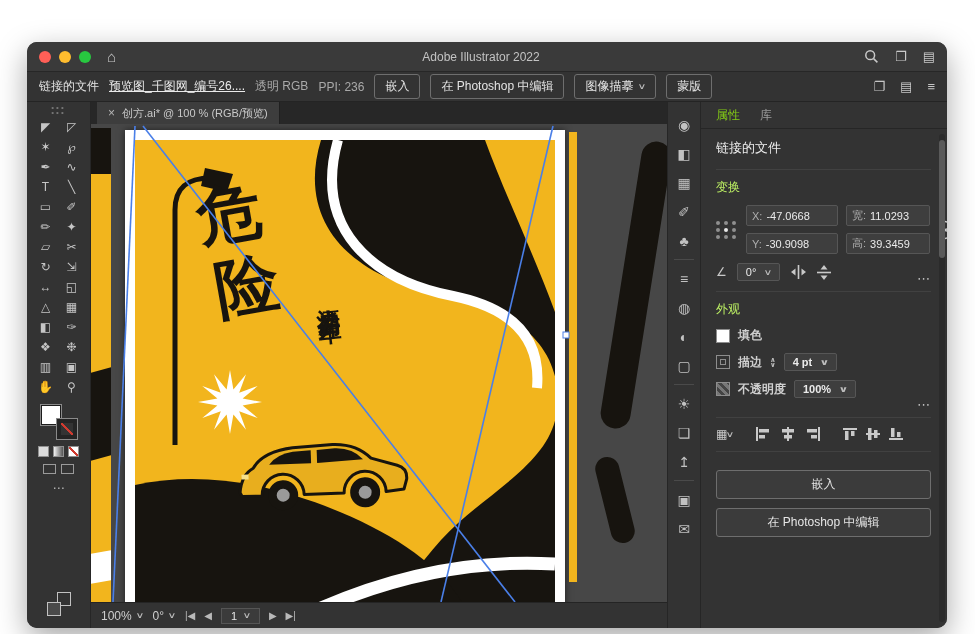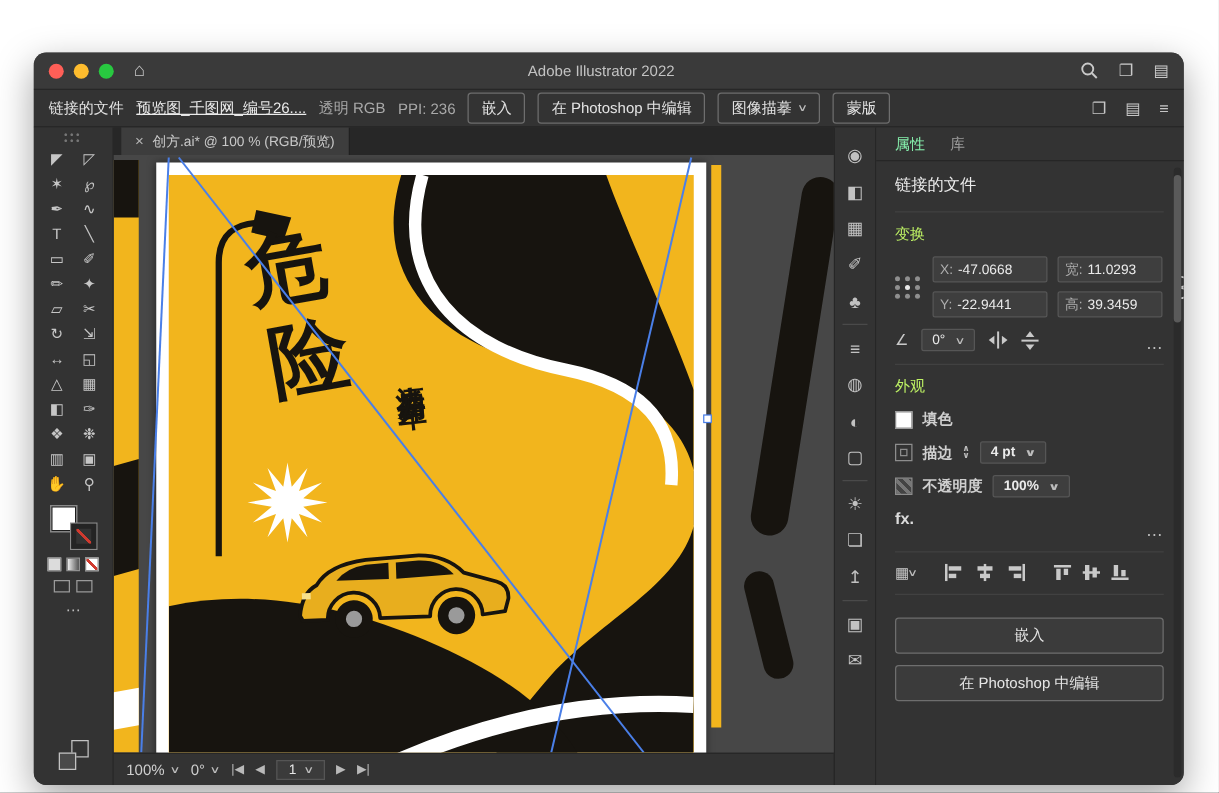--- a/index.html
+++ b/index.html
@@ -104,21 +104,21 @@
 .strip { width:34px; background:#333; border-left:1px solid #262626; border-right:1px solid #262626;
   display:flex; flex-direction:column; align-items:center; padding-top:8px; }
 .sicon { height:29px; width:100%; display:flex; align-items:center; justify-content:center;
   color:#c2c2c2; font-size:14px; cursor:pointer; }
 .sdiv { width:20px; border-top:1px solid #4a4a4a; margin:4px 0; }
 
 
 .props { width:246px; background:#333; display:flex; flex-direction:column; position:relative; }
 .props-tabs { flex:0 0 27px; display:flex; align-items:center; gap:20px; padding:0 15px;
   border-bottom:1px solid #262626; }
-.ptab { font-size:12px; color:#86efac; cursor:pointer; }
+.ptab { font-size:12px; color:#84cc16; cursor:pointer; }
 .ptab.inactive { color:#9d9d9d; }
 .props-body { flex:1; padding:10px 16px 6px 15px; font-size:12px; color:#cfcfcf; overflow:hidden; }
 .sel-title { color:#ececec; font-size:13px; margin-bottom:12px; }
 .psec { padding:9px 0 10px; border-top:1px solid #414141; position:relative; }
 .sec-title { color:#bef264; margin-bottom:9px; }
 .tr-wrap { display:flex; gap:9px; align-items:center; }
 .refpoint { display:grid; grid-template-columns:repeat(3,5px); gap:3px; }
 .rp { width:4px; height:4px; background:#8f8f8f; border-radius:50%; }
 .rp.c { background:#e8e8e8; }
 .fields { display:grid; grid-template-columns:92px 84px; gap:7px 8px; }
@@ -371,21 +371,21 @@
               <div class="field">
                 <span class="fl">X:</span>
                 <span class="fv">-47.0668</span>
               </div>
               <div class="field">
                 <span class="fl">宽:</span>
                 <span class="fv">11.0293</span>
               </div>
               <div class="field">
                 <span class="fl">Y:</span>
-                <span class="fv">-22.9441</span>
+                <span class="fv">-30.9098</span>
               </div>
               <div class="field">
                 <span class="fl">高:</span>
                 <span class="fv">39.3459</span>
               </div>
             </div>
             <span>
               <svg class="lineic" width="12" height="20" viewBox="0 0 12 20">
                   <circle cx="6" cy="5.5" r="4"></circle>
                   <circle cx="6" cy="14.5" r="4"></circle>
@@ -437,23 +437,20 @@
             </span>
           </div>
           <div class="ap-row">
             <span class="sw-op"></span>
             <span>不透明度</span>
             <span class="dropdown">
               <span>100%</span>
               <span class="chev">∨</span>
             </span>
           </div>
-          <div class="ap-row">
-            <span class="fx">fx.</span>
-          </div>
           <span class="sec-more">⋯</span>
         </div>
 
         <div class="psec">
           <div class="align-row">
             <span class="al">
               <span class="ico">▦</span>
               <span class="chev">∨</span>
             </span>
             <span class="gap"></span>

